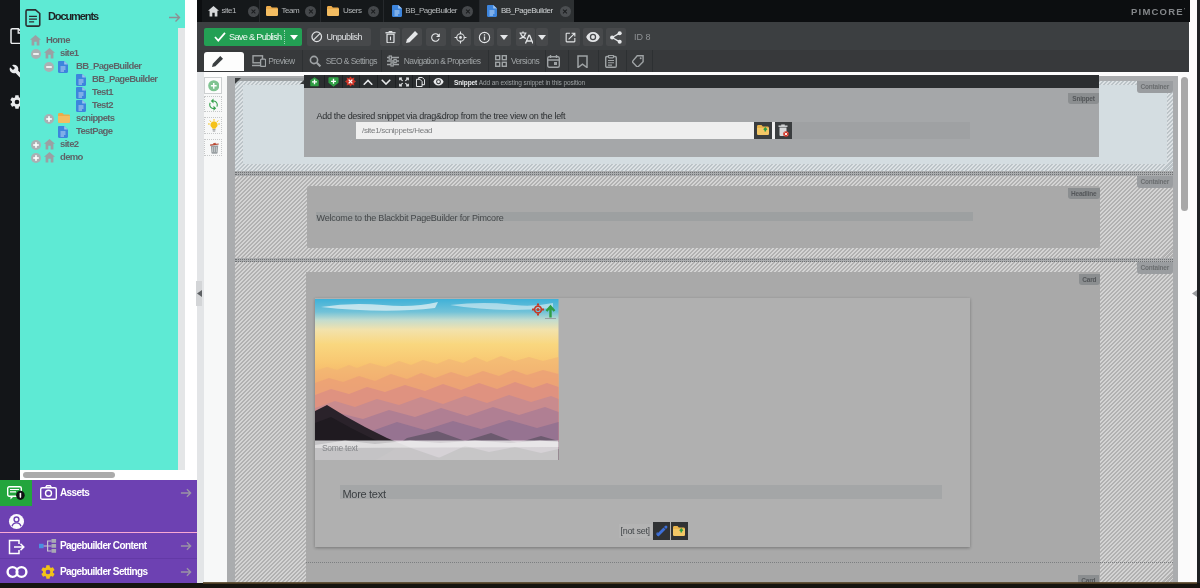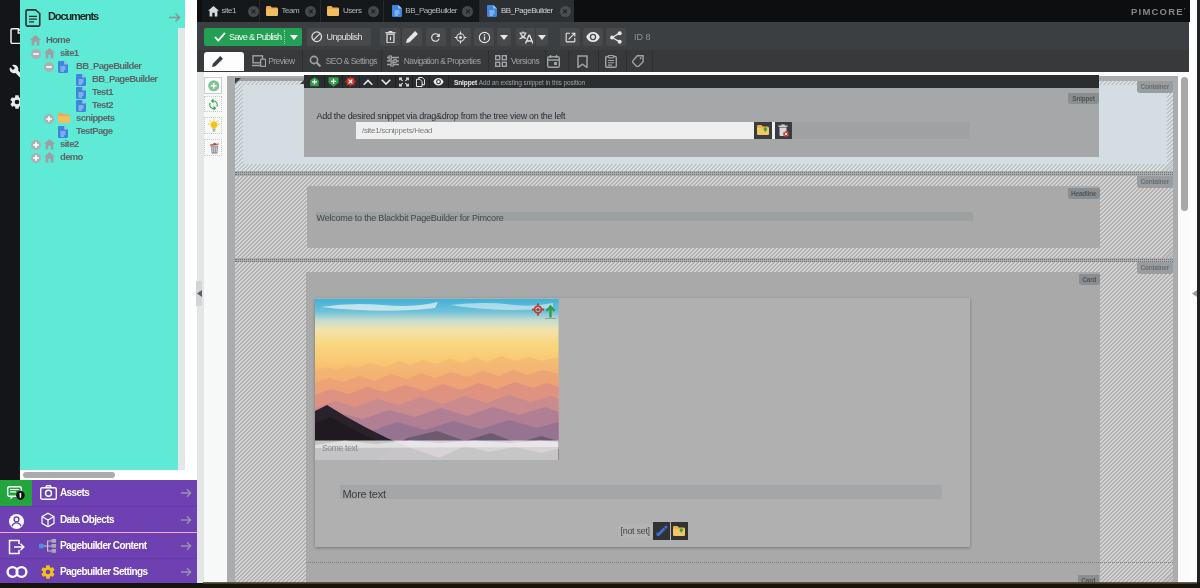--- a/index.html
+++ b/index.html
@@ -186,30 +186,20 @@
         <rect x="12.6" y="6.7" width="1.6" height="5.2" rx="0.8" fill="#fff"></rect>
       </svg>
   </div>
   <div class="prow" style="top:0;">
     <svg class="abs" style="left:40px;top:5px;" width="17" height="15" viewBox="0 0 17 15">
         <rect x="0.7" y="2.7" width="15.6" height="11.6" rx="1.6" fill="none" stroke="#fff" stroke-width="1.4"></rect>
         <path d="M5.5 2.6l1.3-1.9h3.4l1.3 1.9" fill="none" stroke="#fff" stroke-width="1.4"></path>
         <circle cx="8.5" cy="8.3" r="3" fill="none" stroke="#fff" stroke-width="1.4"></circle>
       </svg>
     <div class="lab">Assets</div>
-    <svg class="parrow" viewBox="0 0 13 13">
-        <path d="M1 6.5h10M7.5 2.5l4 4-4 4" stroke="#9a93a5" stroke-width="1.5" fill="none"></path>
-      </svg>
-  </div>
-  <div class="prow" style="top:26px;border-top:1px solid #6339a6;">
-    <svg class="abs" style="left:40px;top:5px;" width="16" height="16" viewBox="0 0 24 24">
-        <path d="M12 1.8L21 7v10l-9 5.2L3 17V7z" fill="none" stroke="#fff" stroke-width="1.8"></path>
-        <path d="M3.4 7.2L12 12l8.6-4.8M12 12v10" fill="none" stroke="#fff" stroke-width="1.8"></path>
-      </svg>
-    <div class="lab">Data Objects</div>
     <svg class="parrow" viewBox="0 0 13 13">
         <path d="M1 6.5h10M7.5 2.5l4 4-4 4" stroke="#9a93a5" stroke-width="1.5" fill="none"></path>
       </svg>
   </div>
   <div class="prow" style="top:52px;border-top:1px solid #f9a8d4;">
     <svg class="abs" style="left:39px;top:6px;" width="18" height="14" viewBox="0 0 18 14">
         <rect x="0" y="4.8" width="4.6" height="4.4" fill="#4a90e2"></rect>
         <rect x="12.5" y="0" width="4.6" height="3.8" fill="#a9a9b4"></rect>
         <rect x="12.5" y="5" width="4.6" height="3.8" fill="#a9a9b4"></rect>
         <rect x="12.5" y="10" width="4.6" height="3.8" fill="#a9a9b4"></rect>

